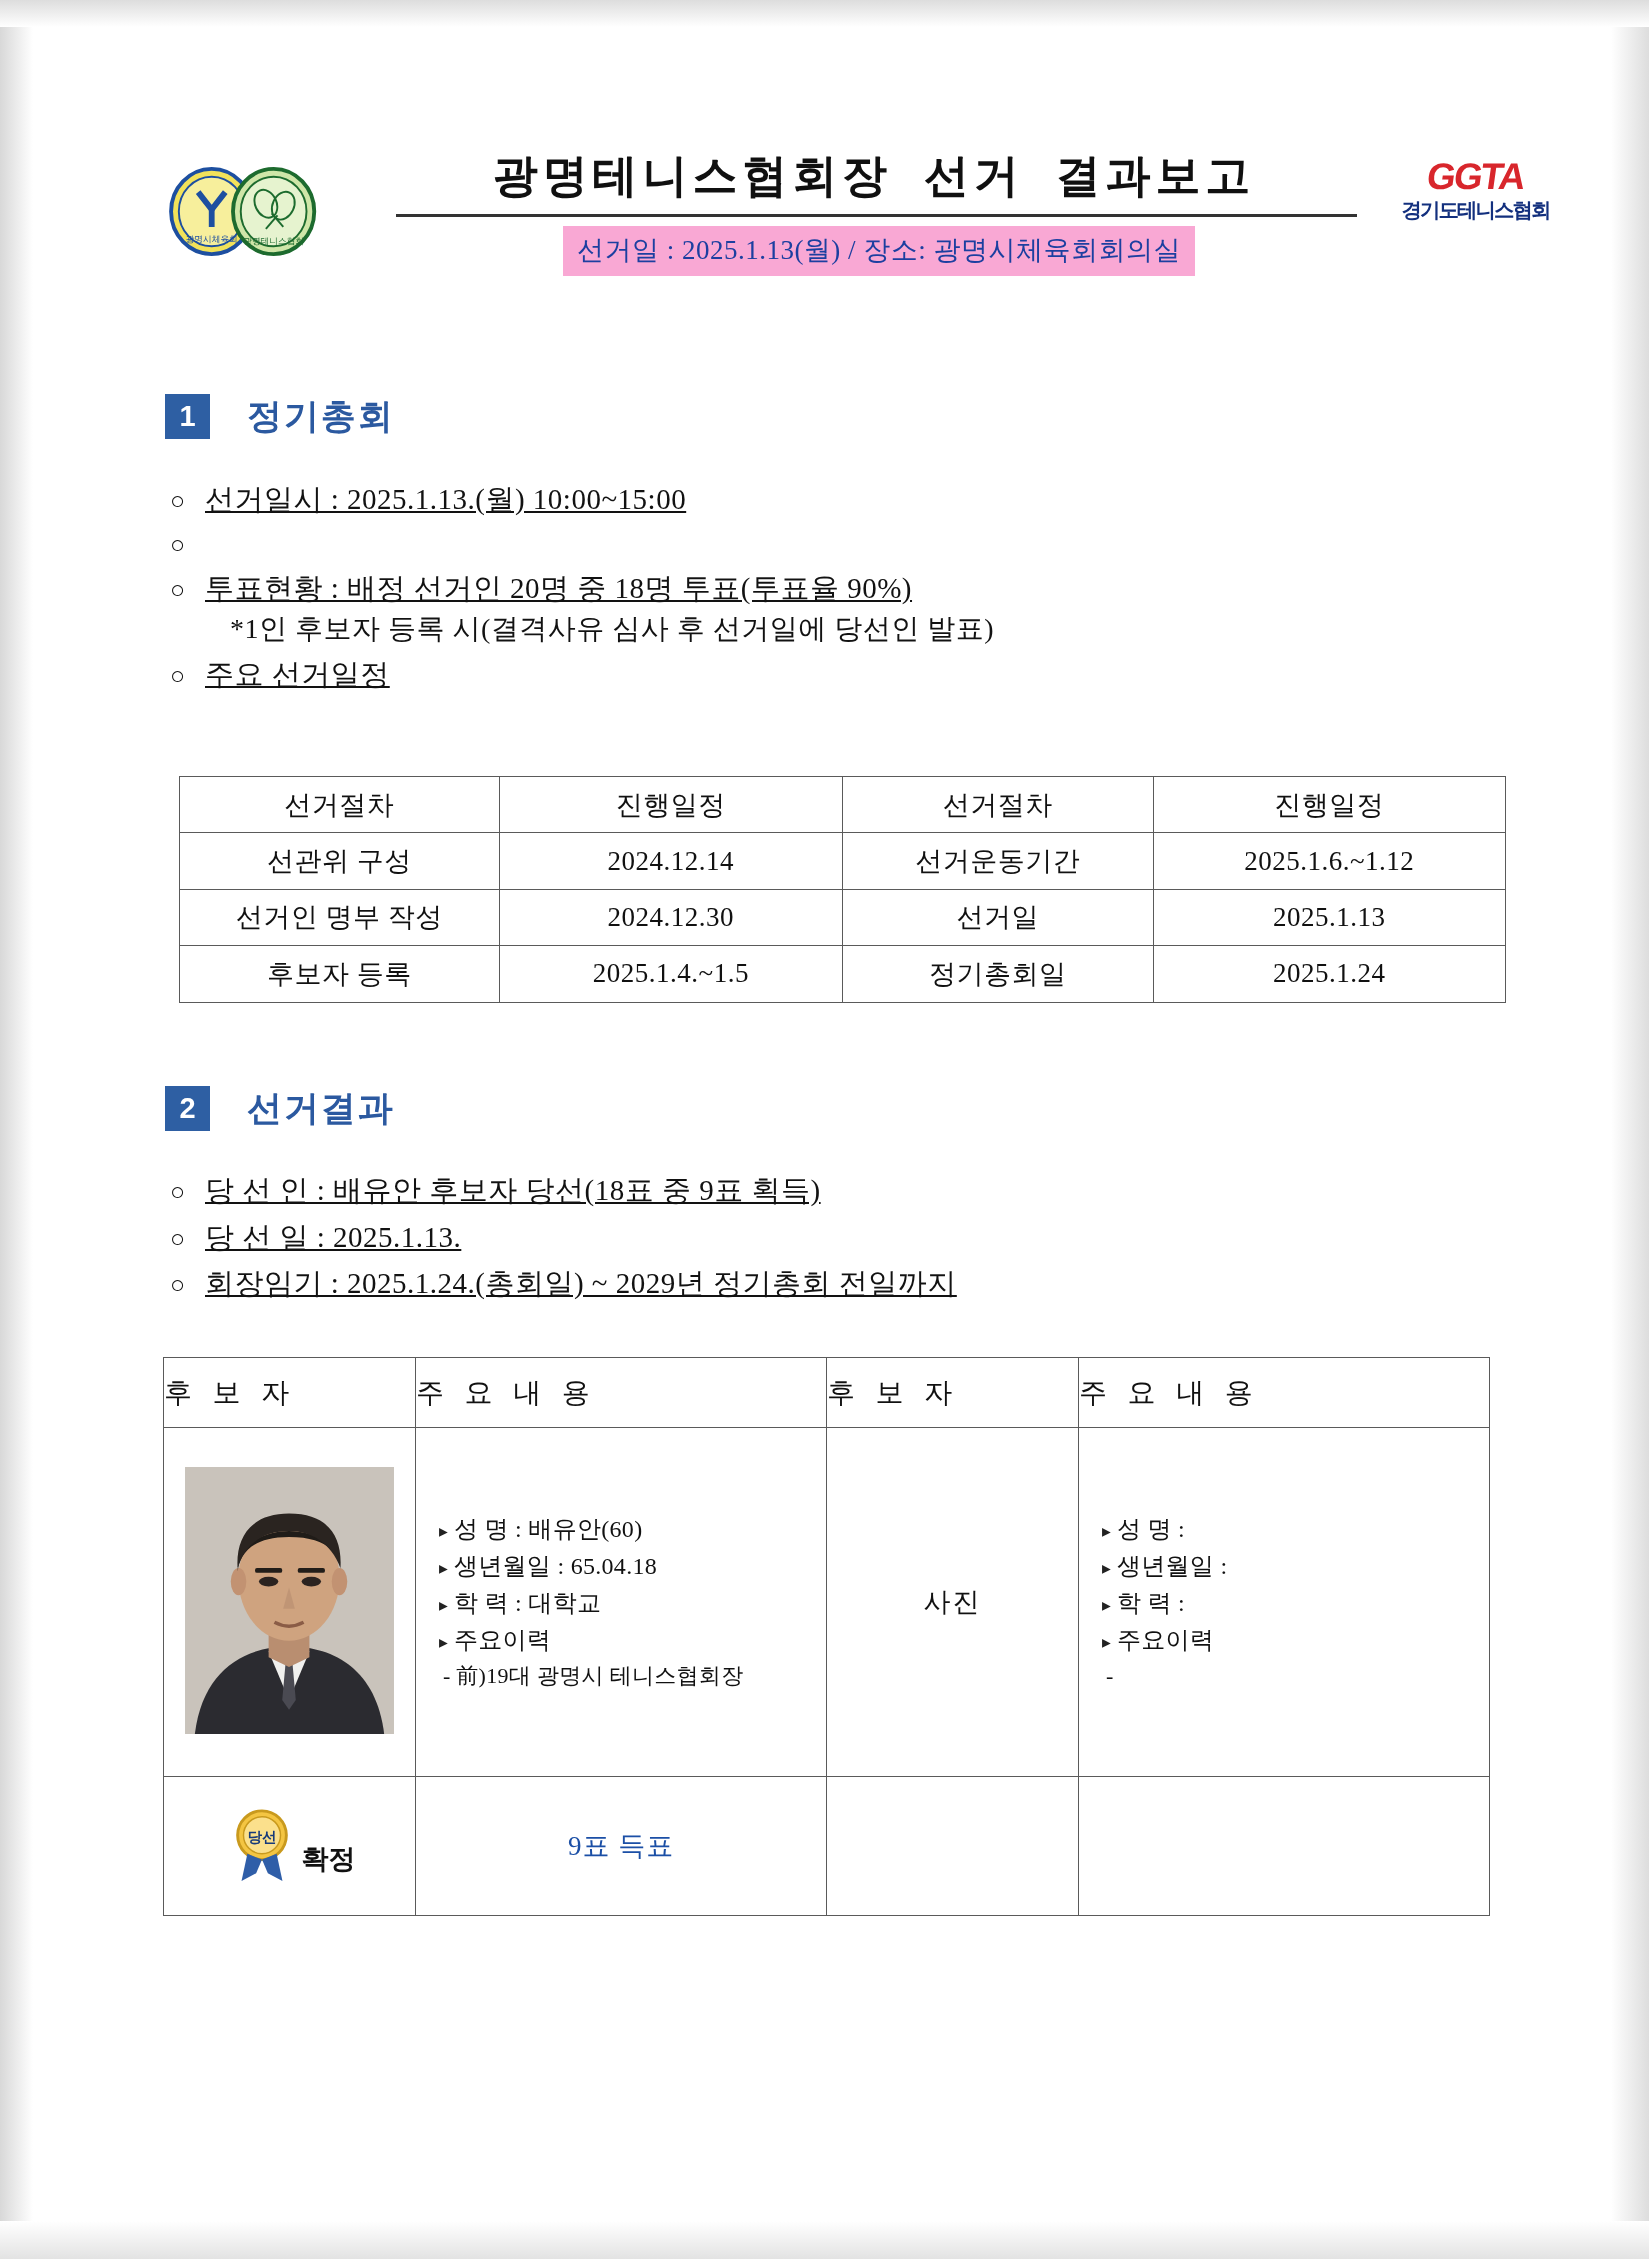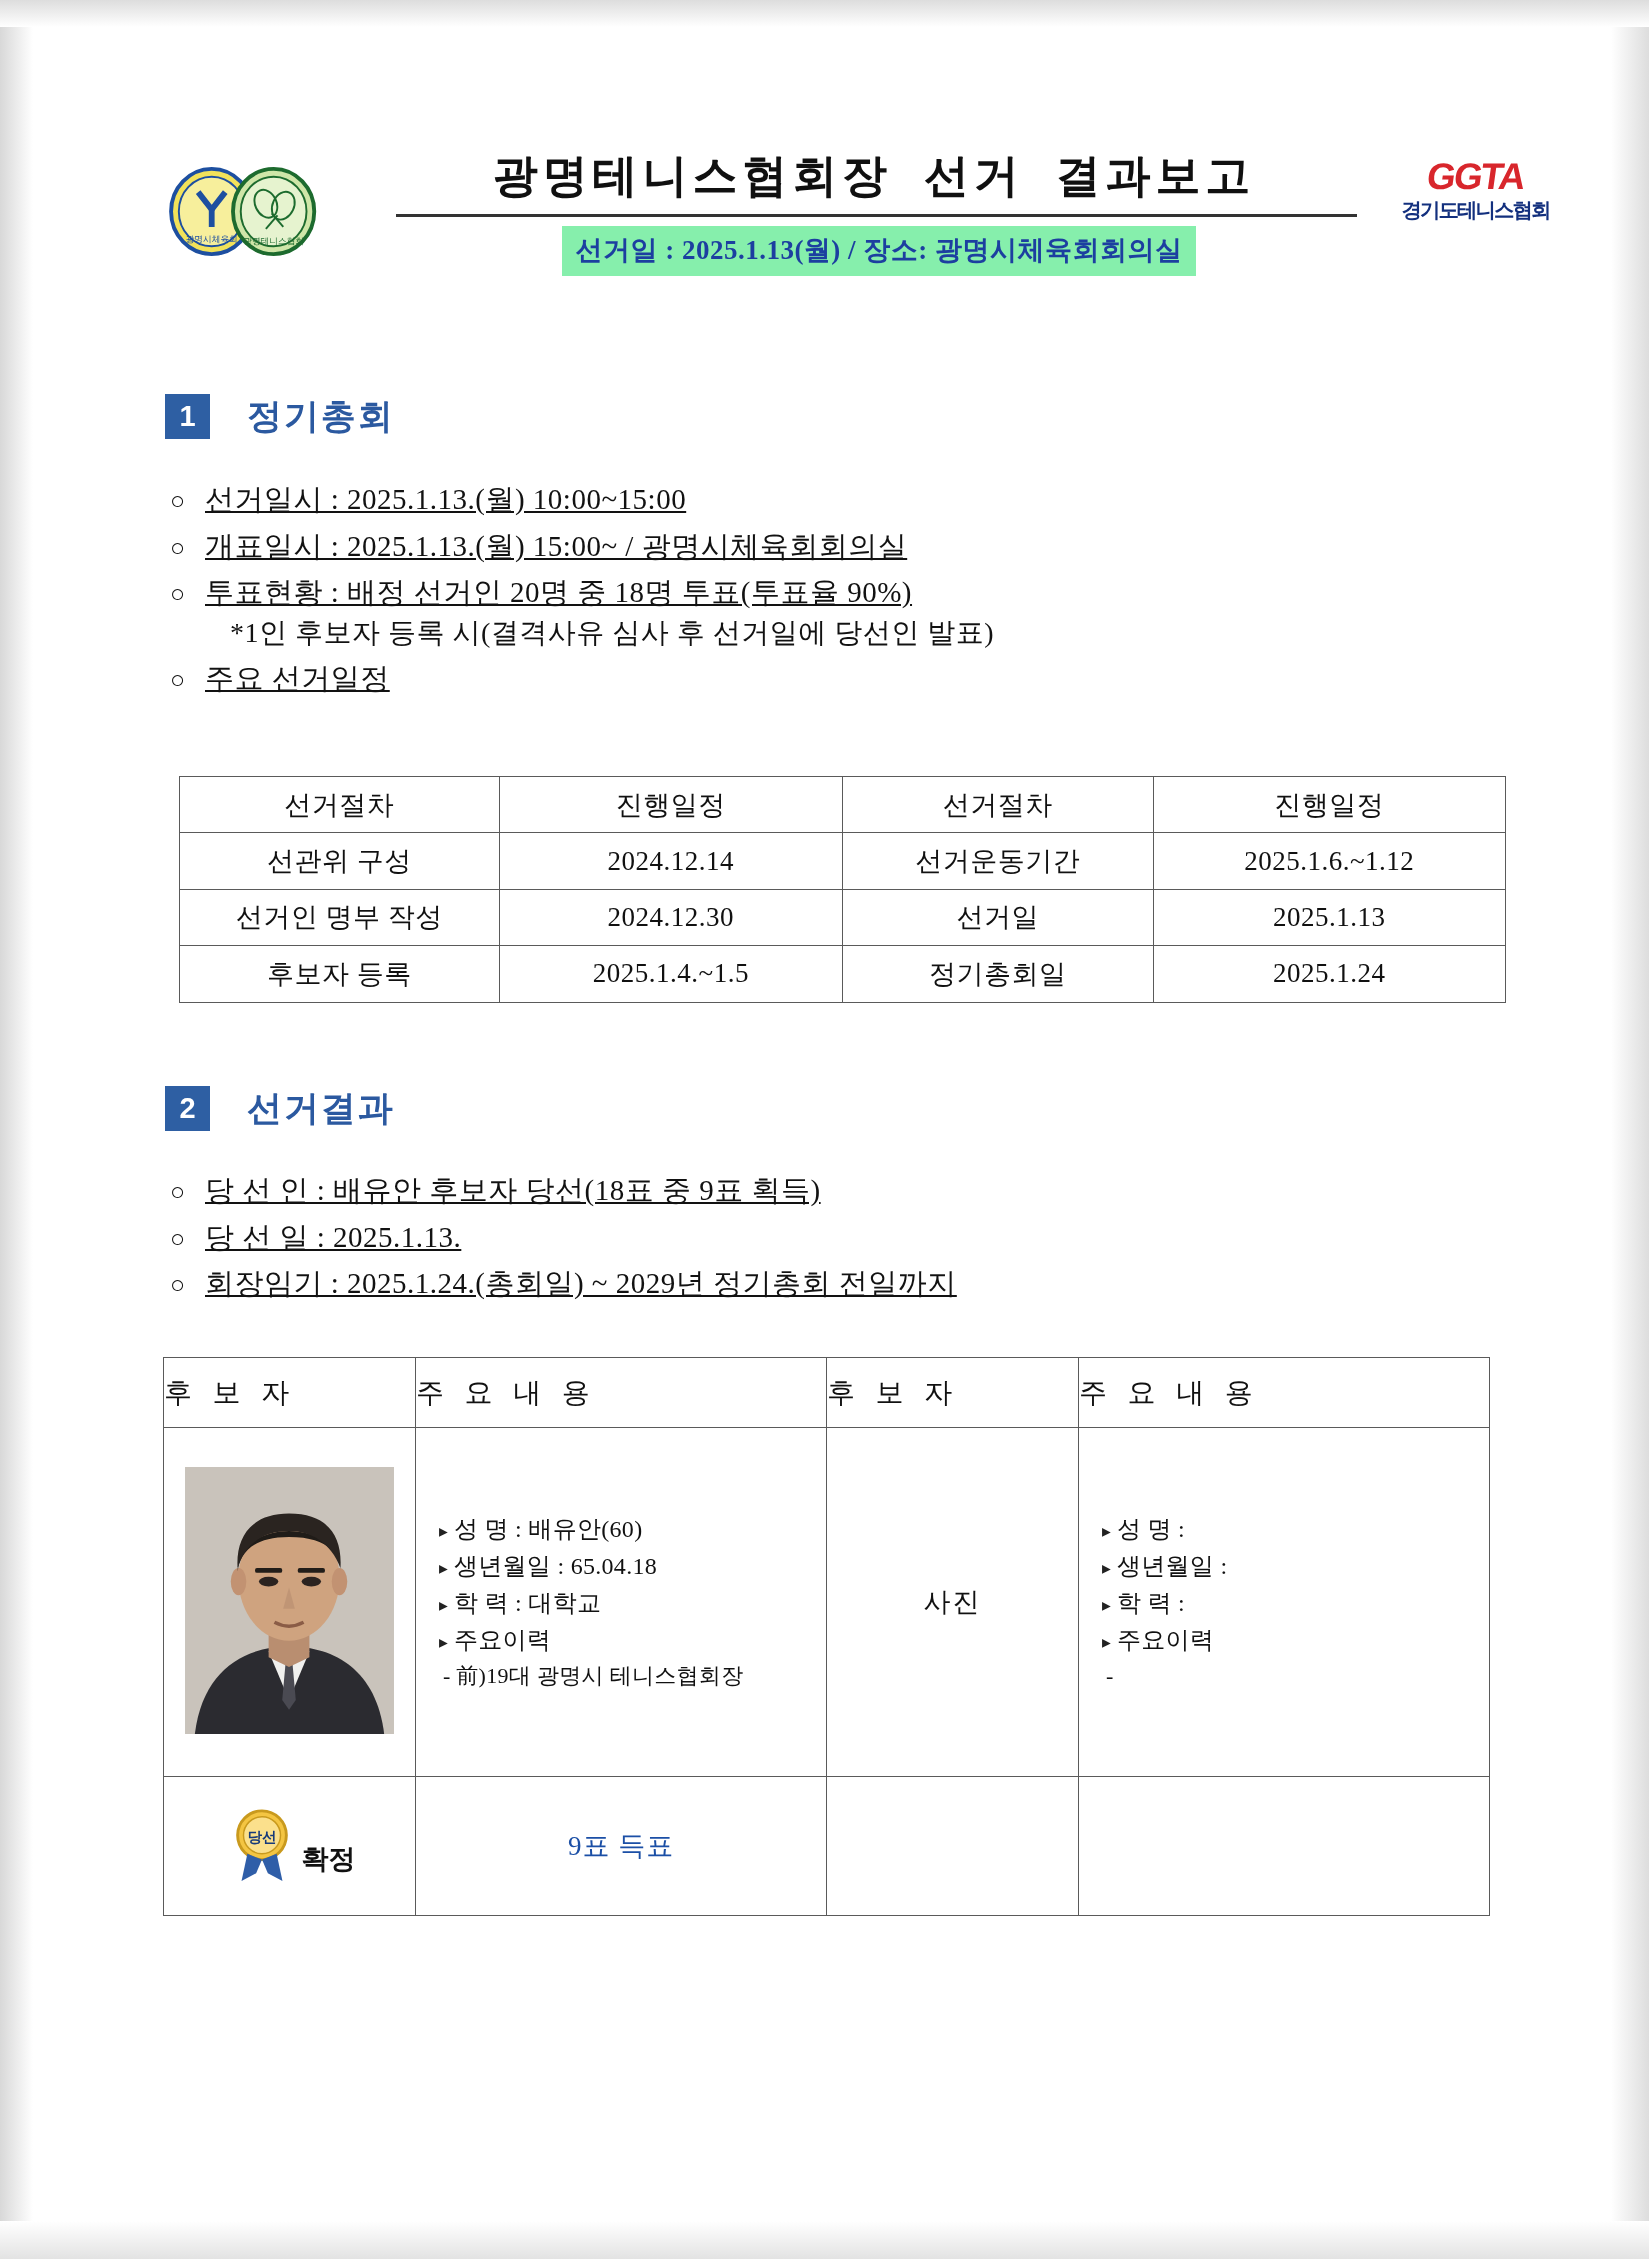--- a/index.html
+++ b/index.html
@@ -97,23 +97,23 @@
   .title-sub-wrap {
     position: absolute;
     left: 243px;
     top: 80px;
     width: 980px;
     text-align: center;
   }
   .title-sub {
     display: inline-block;
     font-size: 27px;
-    font-weight: bold;
+    font-weight: normal;
     color: #1c3fa0;
-    background: #86efac;
+    background: #f9a8d4;
     padding: 5.8px 13.6px 7.8px 13.6px;
     letter-spacing: 0.5px;
     white-space: nowrap;
   }
   .logo-right {
     position: absolute;
     left: 1242px;
     top: 9.7px;
     width: 175px;
     text-align: center;
@@ -335,21 +335,20 @@
       <div class="section-title">정기총회</div>
     </div>
 
     <div class="bullets" style="left:170px; top:485px; width:1320px;">
       <div class="bullet-line">
         <span class="bullet-mark">○</span>
         <span class="bullet-text">선거일시 : 2025.1.13.(월) 10:00~15:00</span>
       </div>
       <div class="bullet-line">
         <span class="bullet-mark">○</span>
-        <span class="bullet-text">개표일시 : 2025.1.13.(월) 15:00~ / 광명시체육회회의실</span>
       </div>
       <div class="bullet-line">
         <span class="bullet-mark">○</span>
         <span class="bullet-text">투표현황 : 배정 선거인 20명 중 18명 투표(투표율 90%)</span>
       </div>
       <div class="note-line">*1인 후보자 등록 시(결격사유 심사 후 선거일에 당선인 발표)</div>
       <div class="bullet-line">
         <span class="bullet-mark">○</span>
         <span class="bullet-text">주요 선거일정</span>
       </div>

